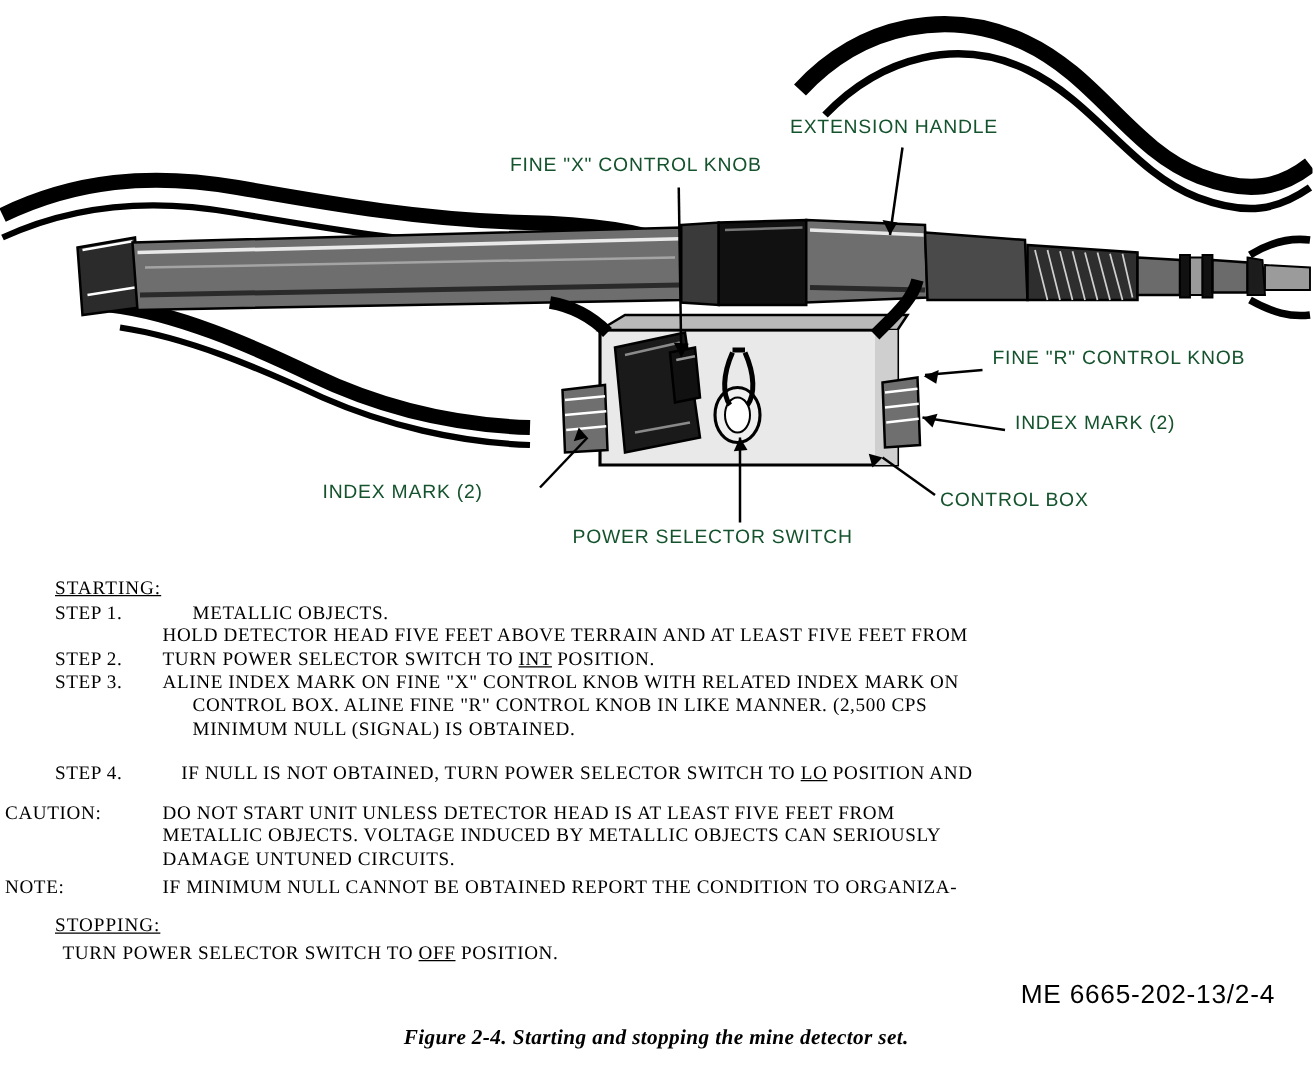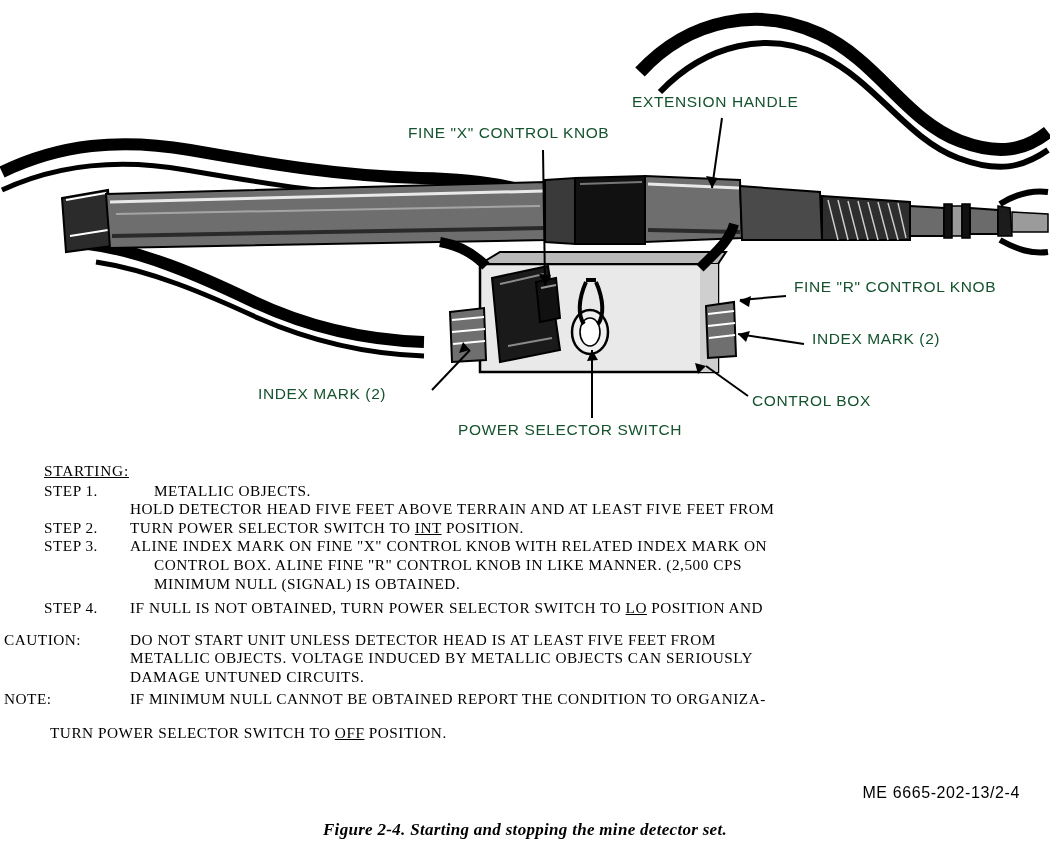--- a/index.html
+++ b/index.html
@@ -79,21 +79,21 @@
 
   .stopping-line {
     margin-top: 3px;
   }
 
   .me-code {
     position: absolute;
     right: 30px;
     top: 784px;
     font-family: "Liberation Sans", sans-serif;
-    font-size: 16px;
+    font-size: 21px;
     letter-spacing: 0.6px;
   }
   .figure-caption {
     position: absolute;
     left: 0;
     top: 820px;
     width: 1050px;
     text-align: center;
     font-family: "Liberation Serif", serif;
     font-style: italic;
@@ -270,21 +270,21 @@
 
       <div class="step-row">
         <div class="step-label">STEP 3.</div>
         <div class="step-body">
           <div>ALINE INDEX MARK ON FINE "X" CONTROL KNOB WITH RELATED INDEX MARK ON</div>
           <div style="padding-left:24px;">CONTROL BOX.  ALINE FINE "R" CONTROL KNOB IN LIKE MANNER.  (2,500 CPS</div>
           <div style="padding-left:24px;">MINIMUM NULL (SIGNAL) IS OBTAINED.</div>
         </div>
       </div>
 
-      <div class="step-row" style="margin-top:6px;">
+      <div class="step-row" style="margin-top:17px;gap:15px;">
         <div class="step-label">STEP 4.</div>
         <div class="step-body">
           <div>IF NULL IS NOT OBTAINED, TURN POWER SELECTOR SWITCH TO <span class="u">LO</span> POSITION AND</div>
         </div>
       </div>
     </div>
 
     <div class="spacer-md"></div>
 
     <div class="rows-notes">
@@ -301,20 +301,21 @@
       <div class="step-row" style="margin-top:3px;">
         <div class="step-label">NOTE:</div>
         <div class="step-body" style="padding-left:40px;">
           <div>IF MINIMUM NULL CANNOT BE OBTAINED REPORT THE CONDITION TO ORGANIZA-</div>
         </div>
       </div>
     </div>
 
     <div class="spacer-md"></div>
 
+    <div class="heading">STOPPING:</div>
 
     <div class="stopping-line" style="padding-left:6px;">
       <span>TURN POWER SELECTOR SWITCH TO </span><span class="u">OFF</span><span> POSITION.</span>
     </div>
   </div>
 
   <div class="me-code">ME 6665-202-13/2-4</div>
   <div class="figure-caption">Figure 2-4. Starting and stopping the mine detector set.</div>
 
 </div>

